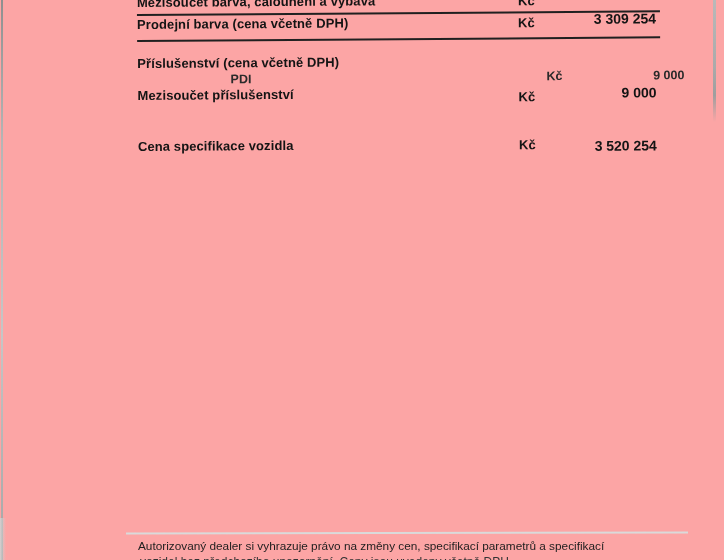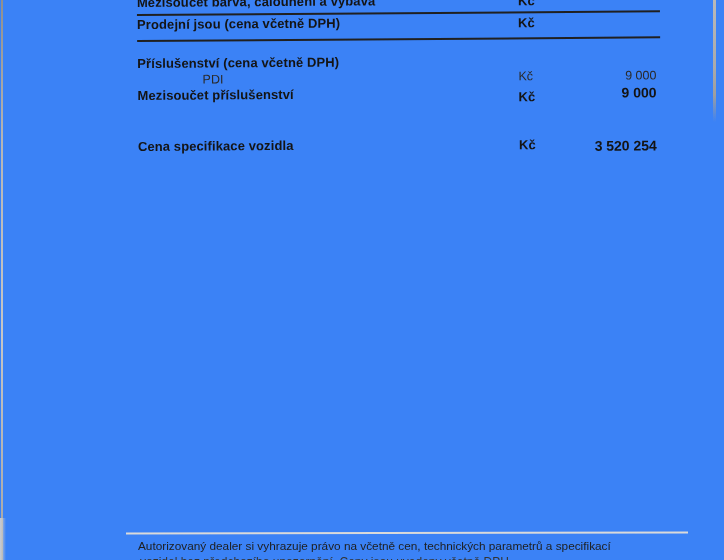--- a/index.html
+++ b/index.html
@@ -7,21 +7,21 @@
     padding: 0;
     width: 724px;
     height: 560px;
     overflow: hidden;
     background: #ffffff;
   }
   .page {
     position: relative;
     width: 724px;
     height: 560px;
-    background: #3b82f6;
+    background: #fca5a5;
     font-family: "Liberation Sans", sans-serif;
     color: #141414;
     overflow: hidden;
   }
   
   .edge-left {
     position: absolute;
     left: 1px; top: 0;
     width: 2px; height: 560px;
     background: linear-gradient(to bottom, #8f8f8f 0%, #b5b5b5 25%, #c6c6c6 60%, #ababab 92%, #9c9c9c 100%);
@@ -48,21 +48,21 @@
   }
   .cell {
     position: absolute;
     line-height: 1;
     white-space: nowrap;
     letter-spacing: 0.1px;
   }
   .b   { font-weight: bold; }
   .lbl { font-size: 13px; }
   .val { font-size: 14px; }
-  .reg { font-size: 12.5px; font-weight: normal; color: #2a2a2a; }
+  .reg { font-size: 12.5px; font-weight: bold; color: #2a2a2a; margin-left: 28px; }
   .note { font-size: 13px; font-weight: bold; letter-spacing: 0.1px; }
   .valbox {
     position: absolute;
     left: 520px;
     width: 136px;
     text-align: right;
     line-height: 1;
     white-space: nowrap;
   }
   .rule {
@@ -105,38 +105,39 @@
   <div class="edge-left-smudge"></div>
   <div class="edge-right"></div>
 
   <div class="sheet">
 
     <span class="cell b lbl" style="left:137px; top:-4px;">Mezisoučet barva, čalounění a výbava</span>
     <span class="cell b lbl" style="left:518px; top:-3.5px;">Kč</span>
 
     <div class="rule" style="top:13.5px;"></div>
 
-    <span class="cell b lbl" style="left:137px; top:18px;"><span>Prodejní jsou </span><span class="note">(cena včetně DPH)</span></span>
+    <span class="cell b lbl" style="left:137px; top:18px;"><span>Prodejní barva </span><span class="note">(cena včetně DPH)</span></span>
     <span class="cell b lbl" style="left:518px; top:18.5px;">Kč</span>
+    <span class="valbox b val" style="top:15px;">3 309 254</span>
 
     <div class="rule" style="top:39.5px;"></div>
 
     <span class="cell b lbl" style="left:137px; top:57px;"><span>Příslušenství </span><span class="note">(cena včetně DPH)</span></span>
 
     <span class="cell reg" style="left:202px; top:73.5px;">PDI</span>
     <span class="cell reg" style="left:518px; top:72.7px;">Kč</span>
     <span class="valbox reg" style="top:72.5px;">9 000</span>
 
     <span class="cell b lbl" style="left:137px; top:89px;">Mezisoučet příslušenství</span>
     <span class="cell b lbl" style="left:518px; top:92.7px;">Kč</span>
     <span class="valbox b val" style="top:89px;">9 000</span>
 
     <span class="cell b lbl" style="left:137px; top:140px;">Cena specifikace vozidla</span>
     <span class="cell b lbl" style="left:518px; top:141px;">Kč</span>
     <span class="valbox b val" style="top:141.5px;">3 520 254</span>
 
   </div>
 
   <div class="rule-faint"></div>
-  <div class="footer-line1">Autorizovaný dealer si vyhrazuje právo na včetně cen, technických parametrů a specifikací</div>
+  <div class="footer-line1">Autorizovaný dealer si vyhrazuje právo na změny cen, specifikací parametrů a specifikací</div>
   <div class="footer-line2">vozidel bez předchozího upozornění. Ceny jsou uvedeny včetně DPH.</div>
 
 </div>
 
 </body></html>

